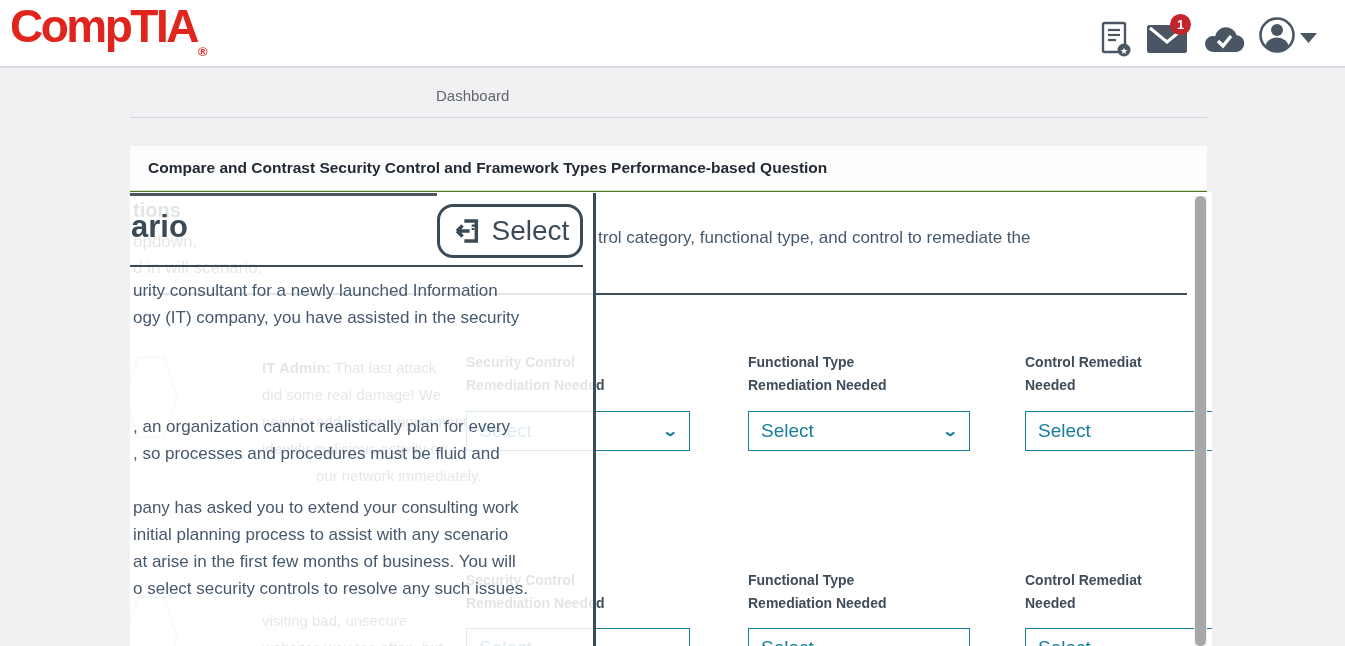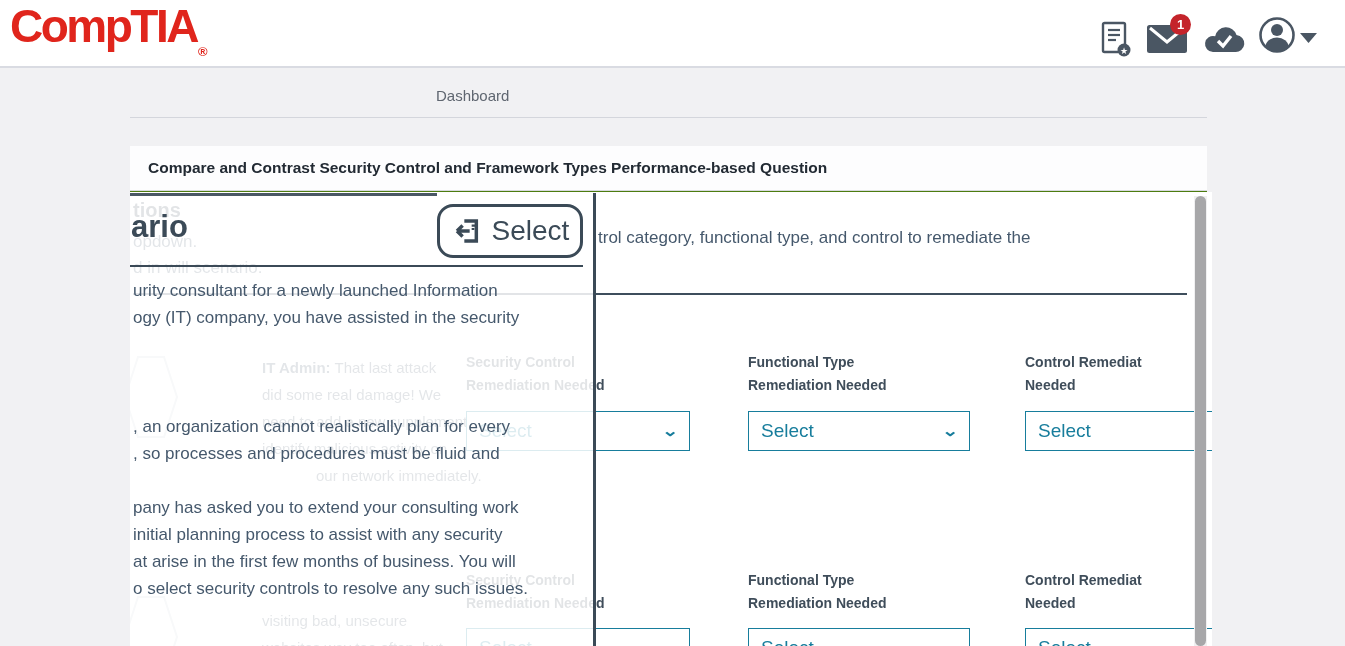--- a/index.html
+++ b/index.html
@@ -208,21 +208,21 @@
           </div>
 
           <div class="modal-sep"></div>
 
           <div class="mline" style="top:88px;">urity consultant for a newly launched Information</div>
           <div class="mline" style="top:115px;">ogy (IT) company, you have assisted in the security</div>
 
           <div class="mline" style="top:251px;">, so processes and procedures must be fluid and</div>
           <div class="mline" style="top:224px;">, an organization cannot realistically plan for every</div>
           <div class="mline" style="top:305px;">pany has asked you to extend your consulting work</div>
-          <div class="mline" style="top:332px;">initial planning process to assist with any security</div>
+          <div class="mline" style="top:332px;">initial planning process to assist with any scenario</div>
           <div class="mline" style="top:359px;">at arise in the first few months of business. You will</div>
           <div class="mline" style="top:386px;">o select security controls to resolve any such issues.</div>
         </div>
 
       </div>
 
       <div class="vscroll">
         <div class="vthumb"></div>
       </div>
     </div>

